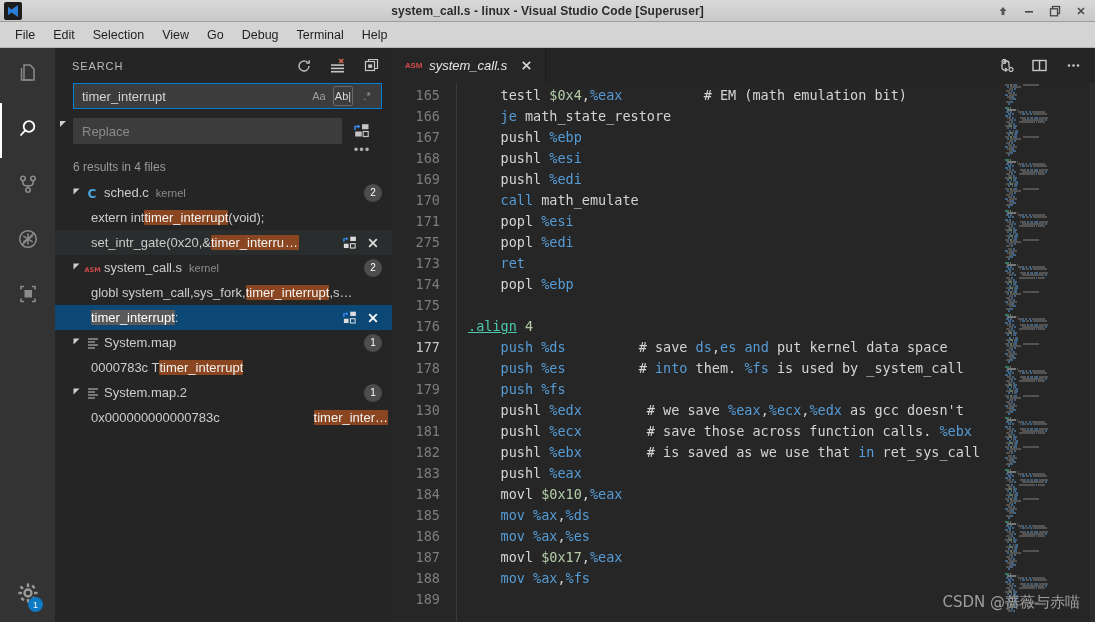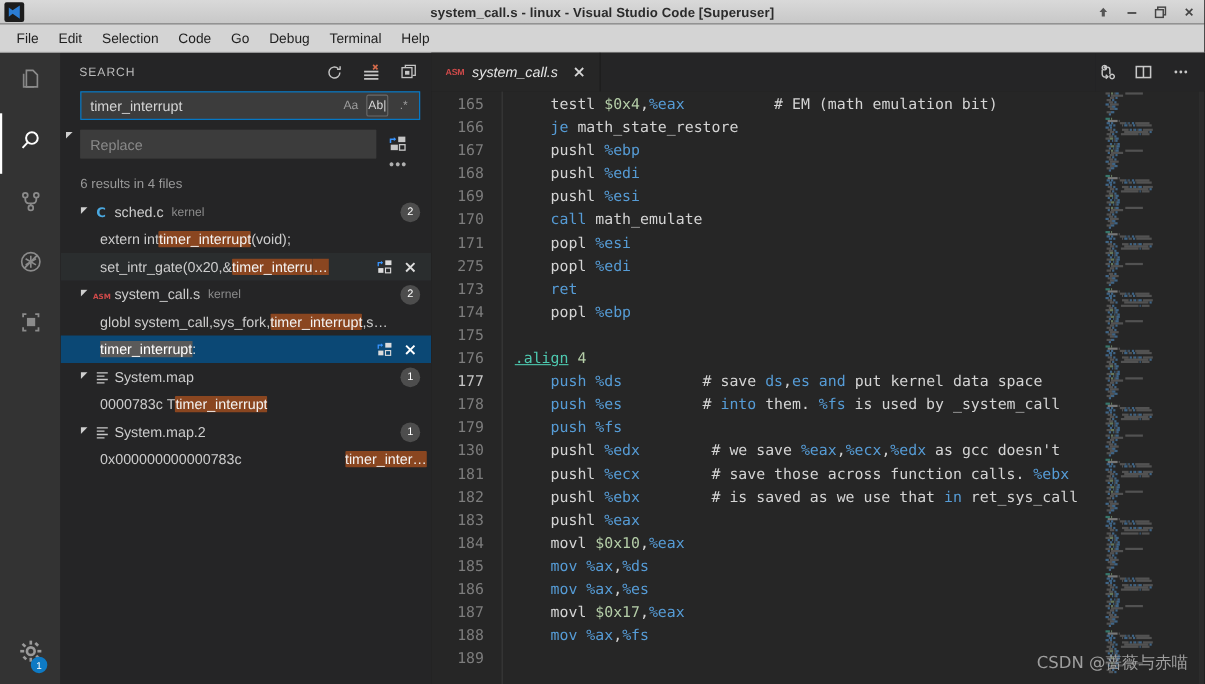--- a/index.html
+++ b/index.html
@@ -235,21 +235,21 @@
             <path d="M3 3 L9 9 M9 3 L3 9" stroke="#444" stroke-width="1.5"></path>
           </svg>
       </div>
     </div>
   </div>
 
   <div class="menubar">
     <div class="menu-item">File</div>
     <div class="menu-item">Edit</div>
     <div class="menu-item">Selection</div>
-    <div class="menu-item">Code</div>
+    <div class="menu-item">View</div>
     <div class="menu-item">Go</div>
     <div class="menu-item">Debug</div>
     <div class="menu-item">Terminal</div>
     <div class="menu-item">Help</div>
   </div>
 
   <div class="body-row">
 
     <div class="activitybar">
       <div class="act-icon">
@@ -587,22 +587,22 @@
               <div class="ln">185</div>
               <div class="ln">186</div>
               <div class="ln">187</div>
               <div class="ln">188</div>
               <div class="ln">189</div>
             </div>
           <div class="code-lines">
               <div class="cl"><span>    testl </span><span class="tok-num">$0x4</span><span>,</span><span class="tok-reg">%eax</span><span>          # EM (math emulation bit)</span></div>
               <div class="cl"><span>    </span><span class="tok-kw">je</span><span> math_state_restore</span></div>
               <div class="cl"><span>    pushl </span><span class="tok-reg">%ebp</span></div>
+              <div class="cl"><span>    pushl </span><span class="tok-reg">%esi</span></div>
               <div class="cl"><span>    pushl </span><span class="tok-reg">%edi</span></div>
-              <div class="cl"><span>    pushl </span><span class="tok-reg">%esi</span></div>
               <div class="cl"><span>    </span><span class="tok-kw">call</span><span> math_emulate</span></div>
               <div class="cl"><span>    popl </span><span class="tok-reg">%esi</span></div>
               <div class="cl"><span>    popl </span><span class="tok-reg">%edi</span></div>
               <div class="cl"><span>    </span><span class="tok-kw">ret</span></div>
               <div class="cl"><span>    popl </span><span class="tok-reg">%ebp</span></div>
               <div class="cl"><span></span></div>
               <div class="cl"><span class="tok-dir">.align</span><span> </span><span class="tok-num">4</span></div>
               <div class="cl"><span>    </span><span class="tok-kw">push</span><span> </span><span class="tok-reg">%ds</span><span>         # save </span><span class="tok-reg">ds</span><span>,</span><span class="tok-reg">es</span><span> </span><span class="tok-reg">and</span><span> put kernel data space</span></div>
               <div class="cl"><span>    </span><span class="tok-kw">push</span><span> </span><span class="tok-reg">%es</span><span>         # </span><span class="tok-reg">into</span><span> them. </span><span class="tok-reg">%fs</span><span> is used by _system_call</span></div>
               <div class="cl"><span>    </span><span class="tok-kw">push</span><span> </span><span class="tok-reg">%fs</span></div>

